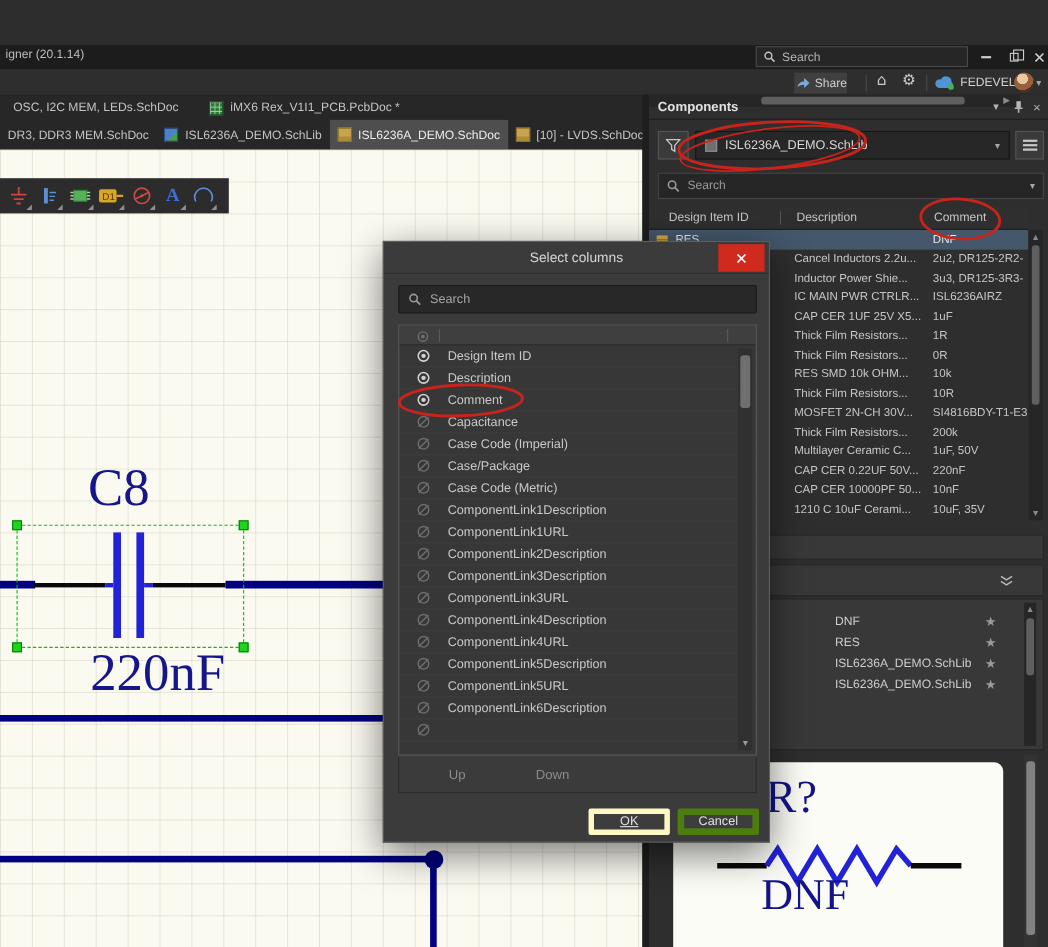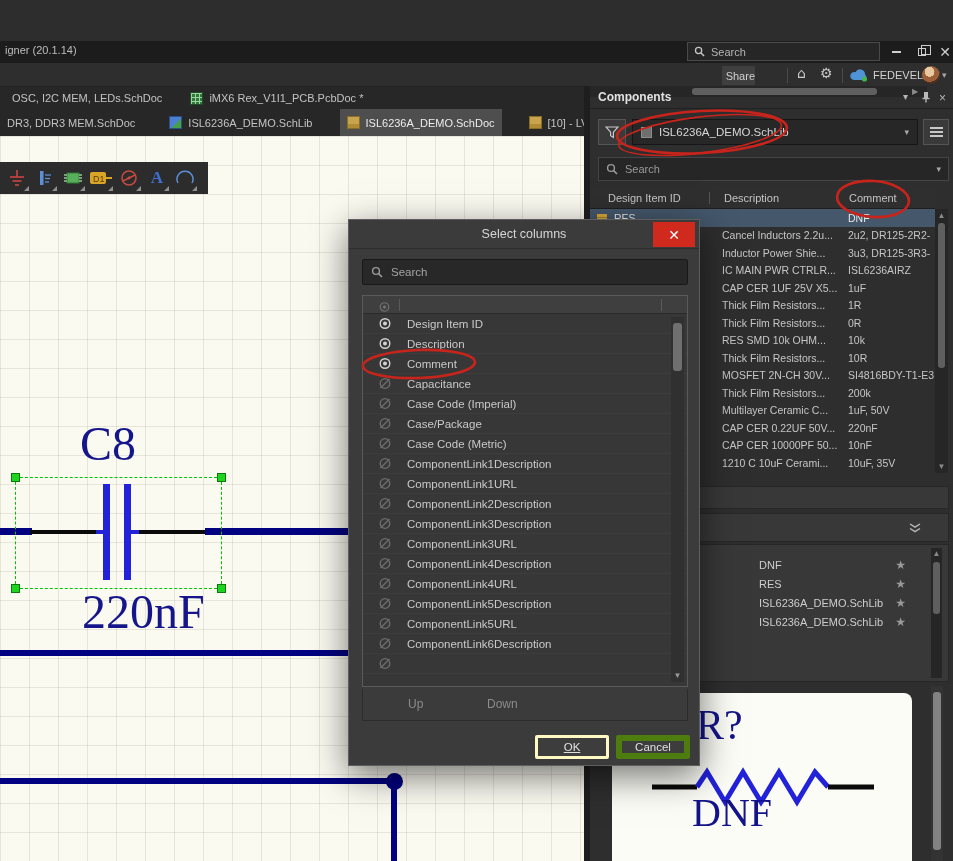--- a/index.html
+++ b/index.html
@@ -16,36 +16,36 @@
   .win-search input { flex:1; background:transparent; border:none; outline:none; color:#cfcfcf; font-size:11px; font-family:inherit; }
   .win-search input::placeholder { color:#b5b5b5; }
   .win-btn { position:absolute; top:0; width:24px; height:21px; display:flex; align-items:center; justify-content:center; color:#cfcfcf; }
   #btn-min{left:884px;} #btn-restore{left:910px;} #btn-close{left:933px; font-size:14px;}
   .ic-min { width:9px; height:2px; background:#cfcfcf; }
   .ic-restore { width:8px; height:8px; border:1px solid #cfcfcf; position:relative; background:#1c1c1c; }
   .ic-restore::before { content:""; position:absolute; left:2px; top:-4px; width:8px; height:8px; border:1px solid #cfcfcf; }
 
   
   #appbar { position:absolute; left:0; top:22px; width:953px; height:24px; background:#2e2e2e; border-bottom:1px solid #232323; }
-  .share-btn { position:absolute; left:722px; top:3px; width:33px; height:19px; background:#3f3f3f;
+  .share-btn { position:absolute; left:722px; top:3px; width:48px; height:19px; background:#3f3f3f;
     display:flex; align-items:center; justify-content:flex-end; gap:4px; color:#cfcfcf; font-size:11px; }
   .bar-ic { position:absolute; top:2px; color:#c9c9c9; font-size:14px; font-family:"DejaVu Sans", sans-serif; }
   #ic-home{left:797px;} #ic-gear{left:820px;}
   .vsep { position:absolute; top:5px; width:1px; height:15px; background:#4a4a4a; }
   #cloud-wrap{ position:absolute; left:849px; top:5px; }
   #lbl-fedevel { position:absolute; left:873px; top:6px; color:#d2d2d2; font-size:11px; }
   #avatar { position:absolute; left:922px; top:3px; width:18px; height:18px; border-radius:50%;
     background:radial-gradient(circle at 42% 32%, #e8c9a0 0 30%, #99603a 31% 62%, #4f2f20 63% 100%); }
   #avatar-caret { position:absolute; left:942px; top:7px; color:#a5a5a5; font-size:9px; }
 
   
   #tabsrow1 { position:absolute; left:0; top:46px; width:585px; height:22px; background:#272727;
     display:flex; align-items:center; gap:14px; padding-left:5px; }
   #tabsrow2 { position:absolute; left:0; top:68px; width:585px; height:27px; background:#272727;
-    display:flex; align-items:center; gap:20px; }
+    display:flex; align-items:center; gap:0; }
   .tab { display:flex; align-items:center; gap:6px; color:#c3c3c3; font-size:11px; white-space:nowrap; padding:0 7px; height:100%; }
   .tab.active { background:#4e4e4e; color:#ececec; }
   .tab-ic { display:inline-block; width:13px; height:13px; }
   .pcb-doc-icon { background:#2f7a38; border:1px solid #1d4d23;
     background-image:linear-gradient(#9fd3a4 1px, transparent 1px), linear-gradient(90deg,#9fd3a4 1px, transparent 1px);
     background-size:4px 4px; }
   .schlib-icon { background:linear-gradient(135deg,#4d7fd0 0 55%, #46a04c 56% 100%); border:1px solid #2c4f86; }
   .schdoc-icon { background:#c8a44e; border:1px solid #8a6d27; box-shadow:inset 0 -4px 0 #b08d35; }
 
   
@@ -159,21 +159,21 @@
   .d-eye { width:44px; display:flex; justify-content:center; }
   .d-label { color:#c9c9c9; font-size:11.5px; }
   #dlg-vsb { position:absolute; right:3px; top:21px; width:13px; height:365px; background:#303030; }
   #dlg-vsb .sb-thumb { left:2px; top:6px; width:9px; height:48px; background:#6f6f6f; }
   #dlg-vsb .sb-down { position:absolute; bottom:2px; width:100%; text-align:center; color:#9a9a9a; font-size:8px; }
   #dlg-updown { position:absolute; left:13px; top:469px; width:326px; height:32px; border:1px solid #2c2c2c; border-top:none; }
   #dlg-updown span { position:absolute; top:8px; color:#8b8b8b; font-size:12px; }
   #lbl-up { left:45px; } #lbl-down { left:124px; }
   .dlg-btn { position:absolute; top:515px; width:74px; height:24px; background:#3d3d3d; color:#e0e0e0;
     font-size:11.5px; display:flex; align-items:center; justify-content:center; border-radius:2px; }
-  #btn-ok { left:186px; border:3px solid #fef9c3;text-decoration:underline; }
+  #btn-ok { left:186px; border:5px solid #fef9c3;text-decoration:underline; }
   #btn-cancel { left:267px; border:6px solid #4d7c0f; }
 
   
   #annotations { position:absolute; left:0; top:0; width:953px; height:861px; z-index:90; pointer-events:none; }
 </style>
 </head>
 <body>
 
 <div id="app">
 

